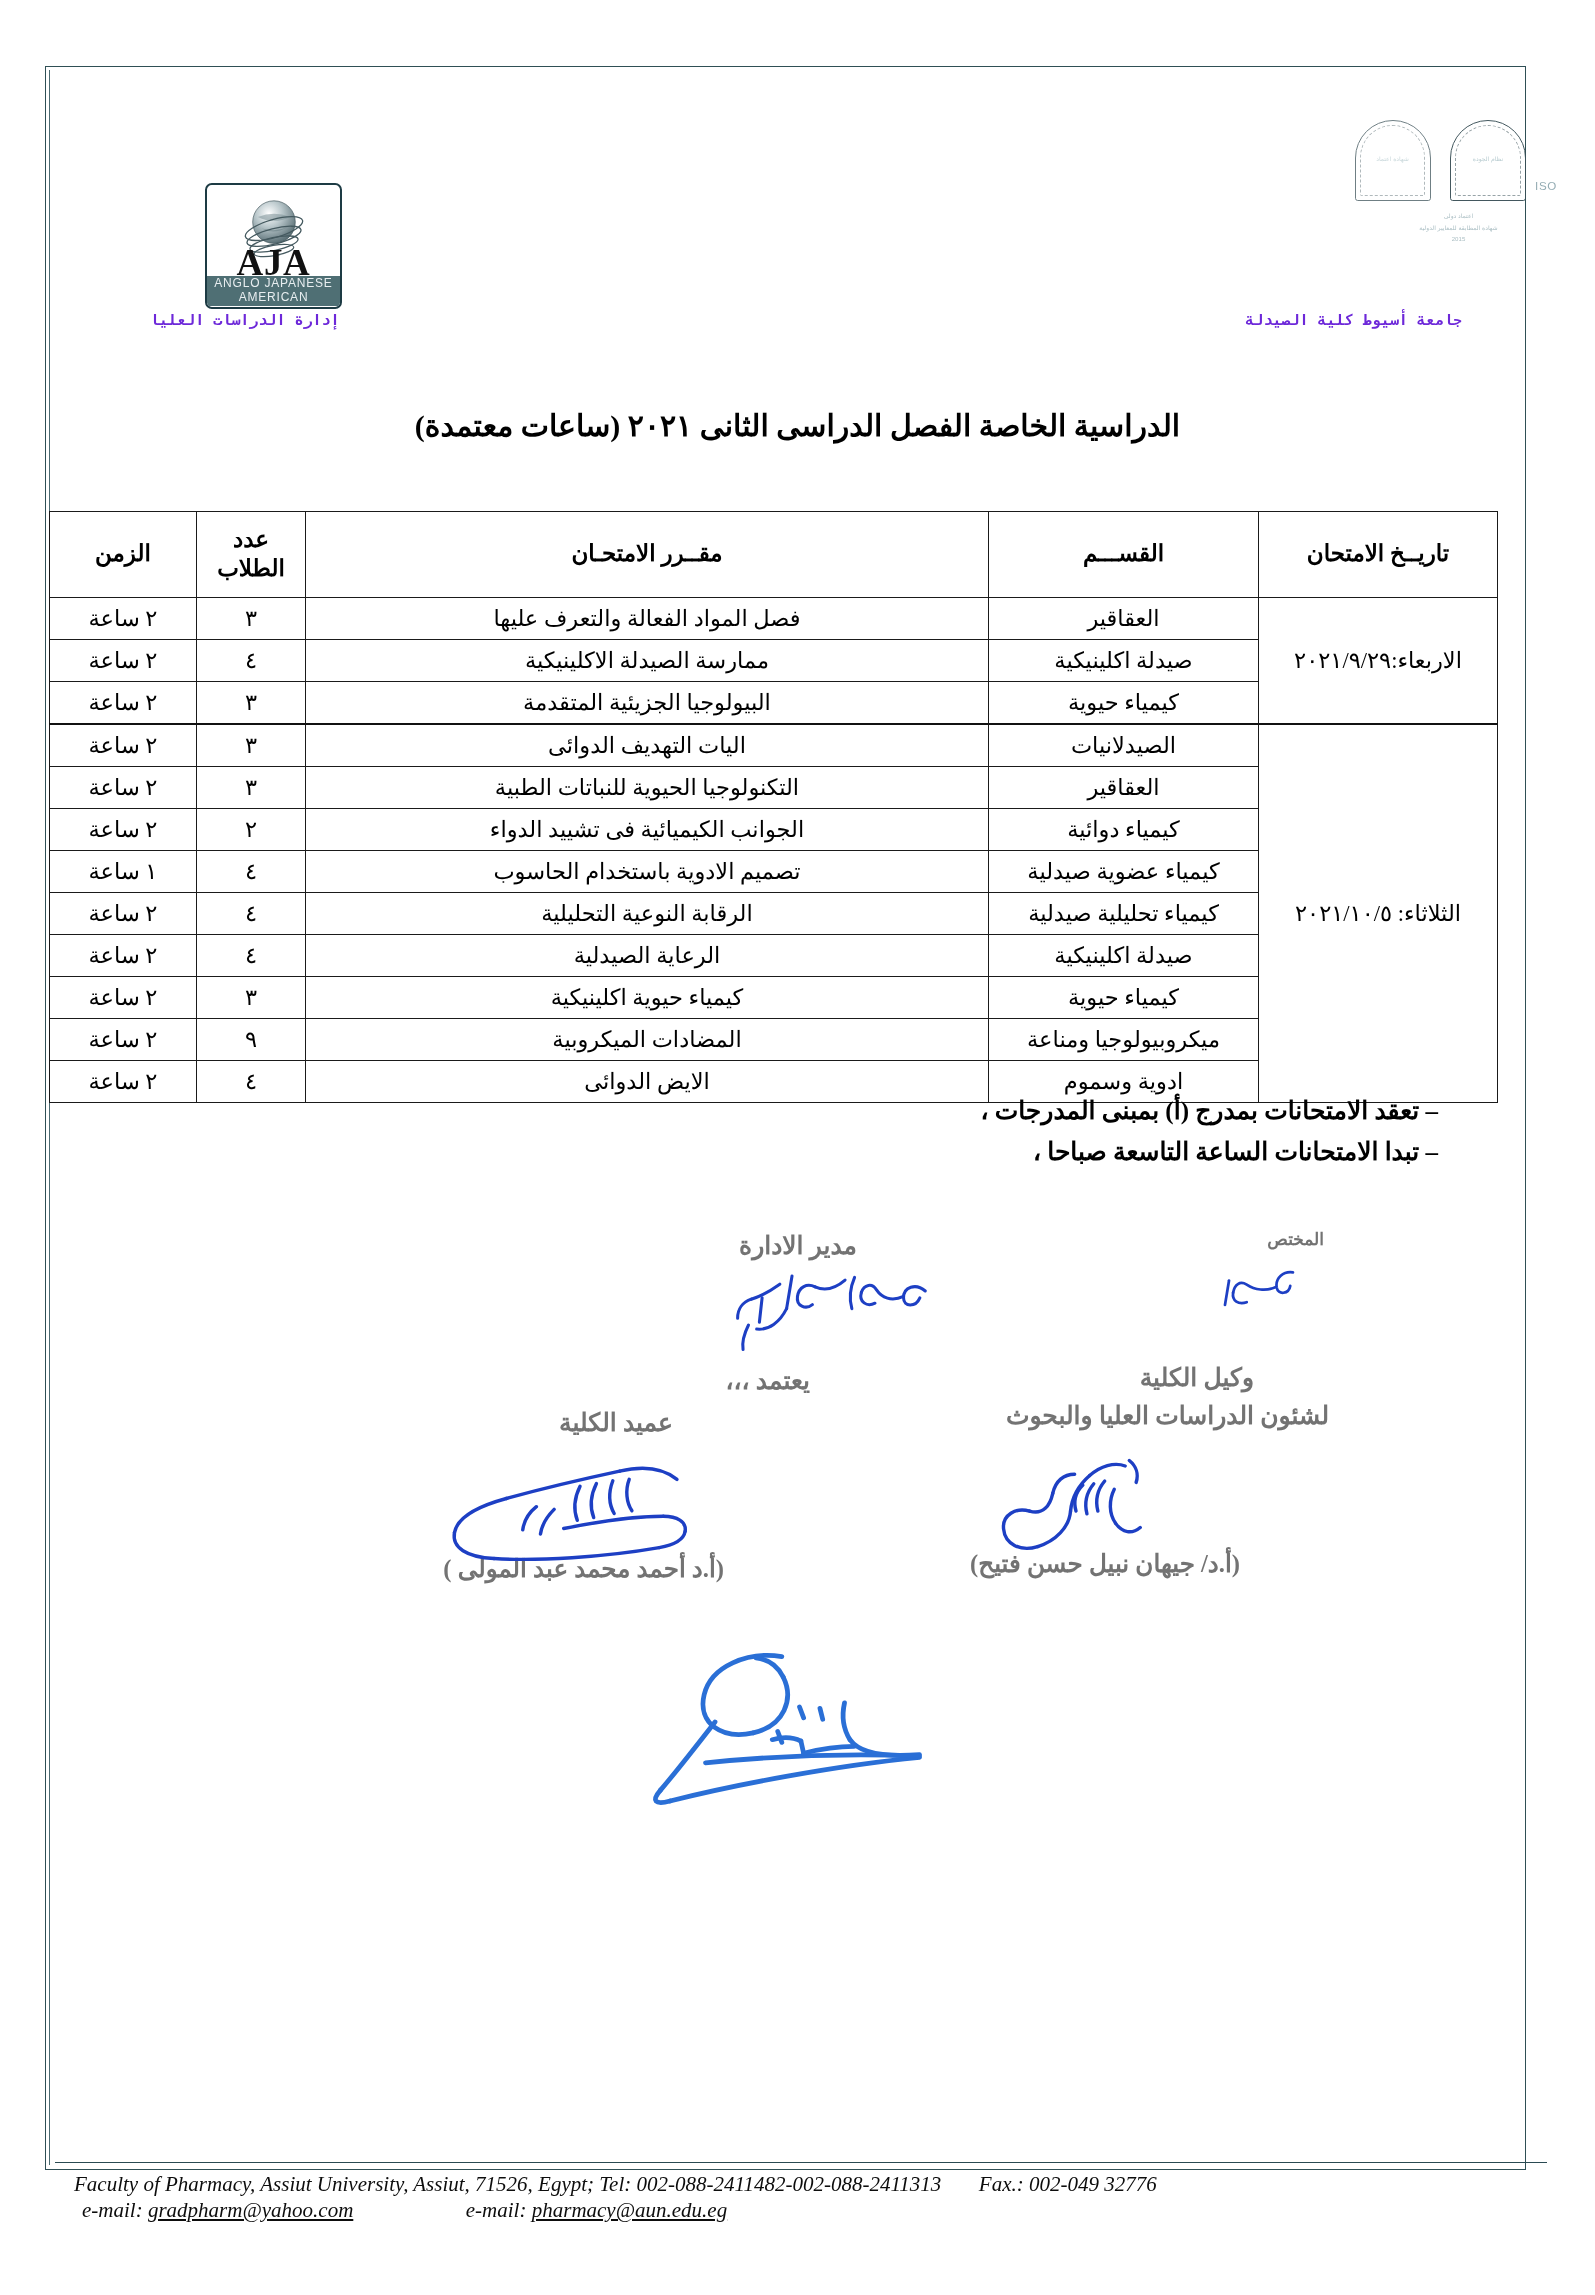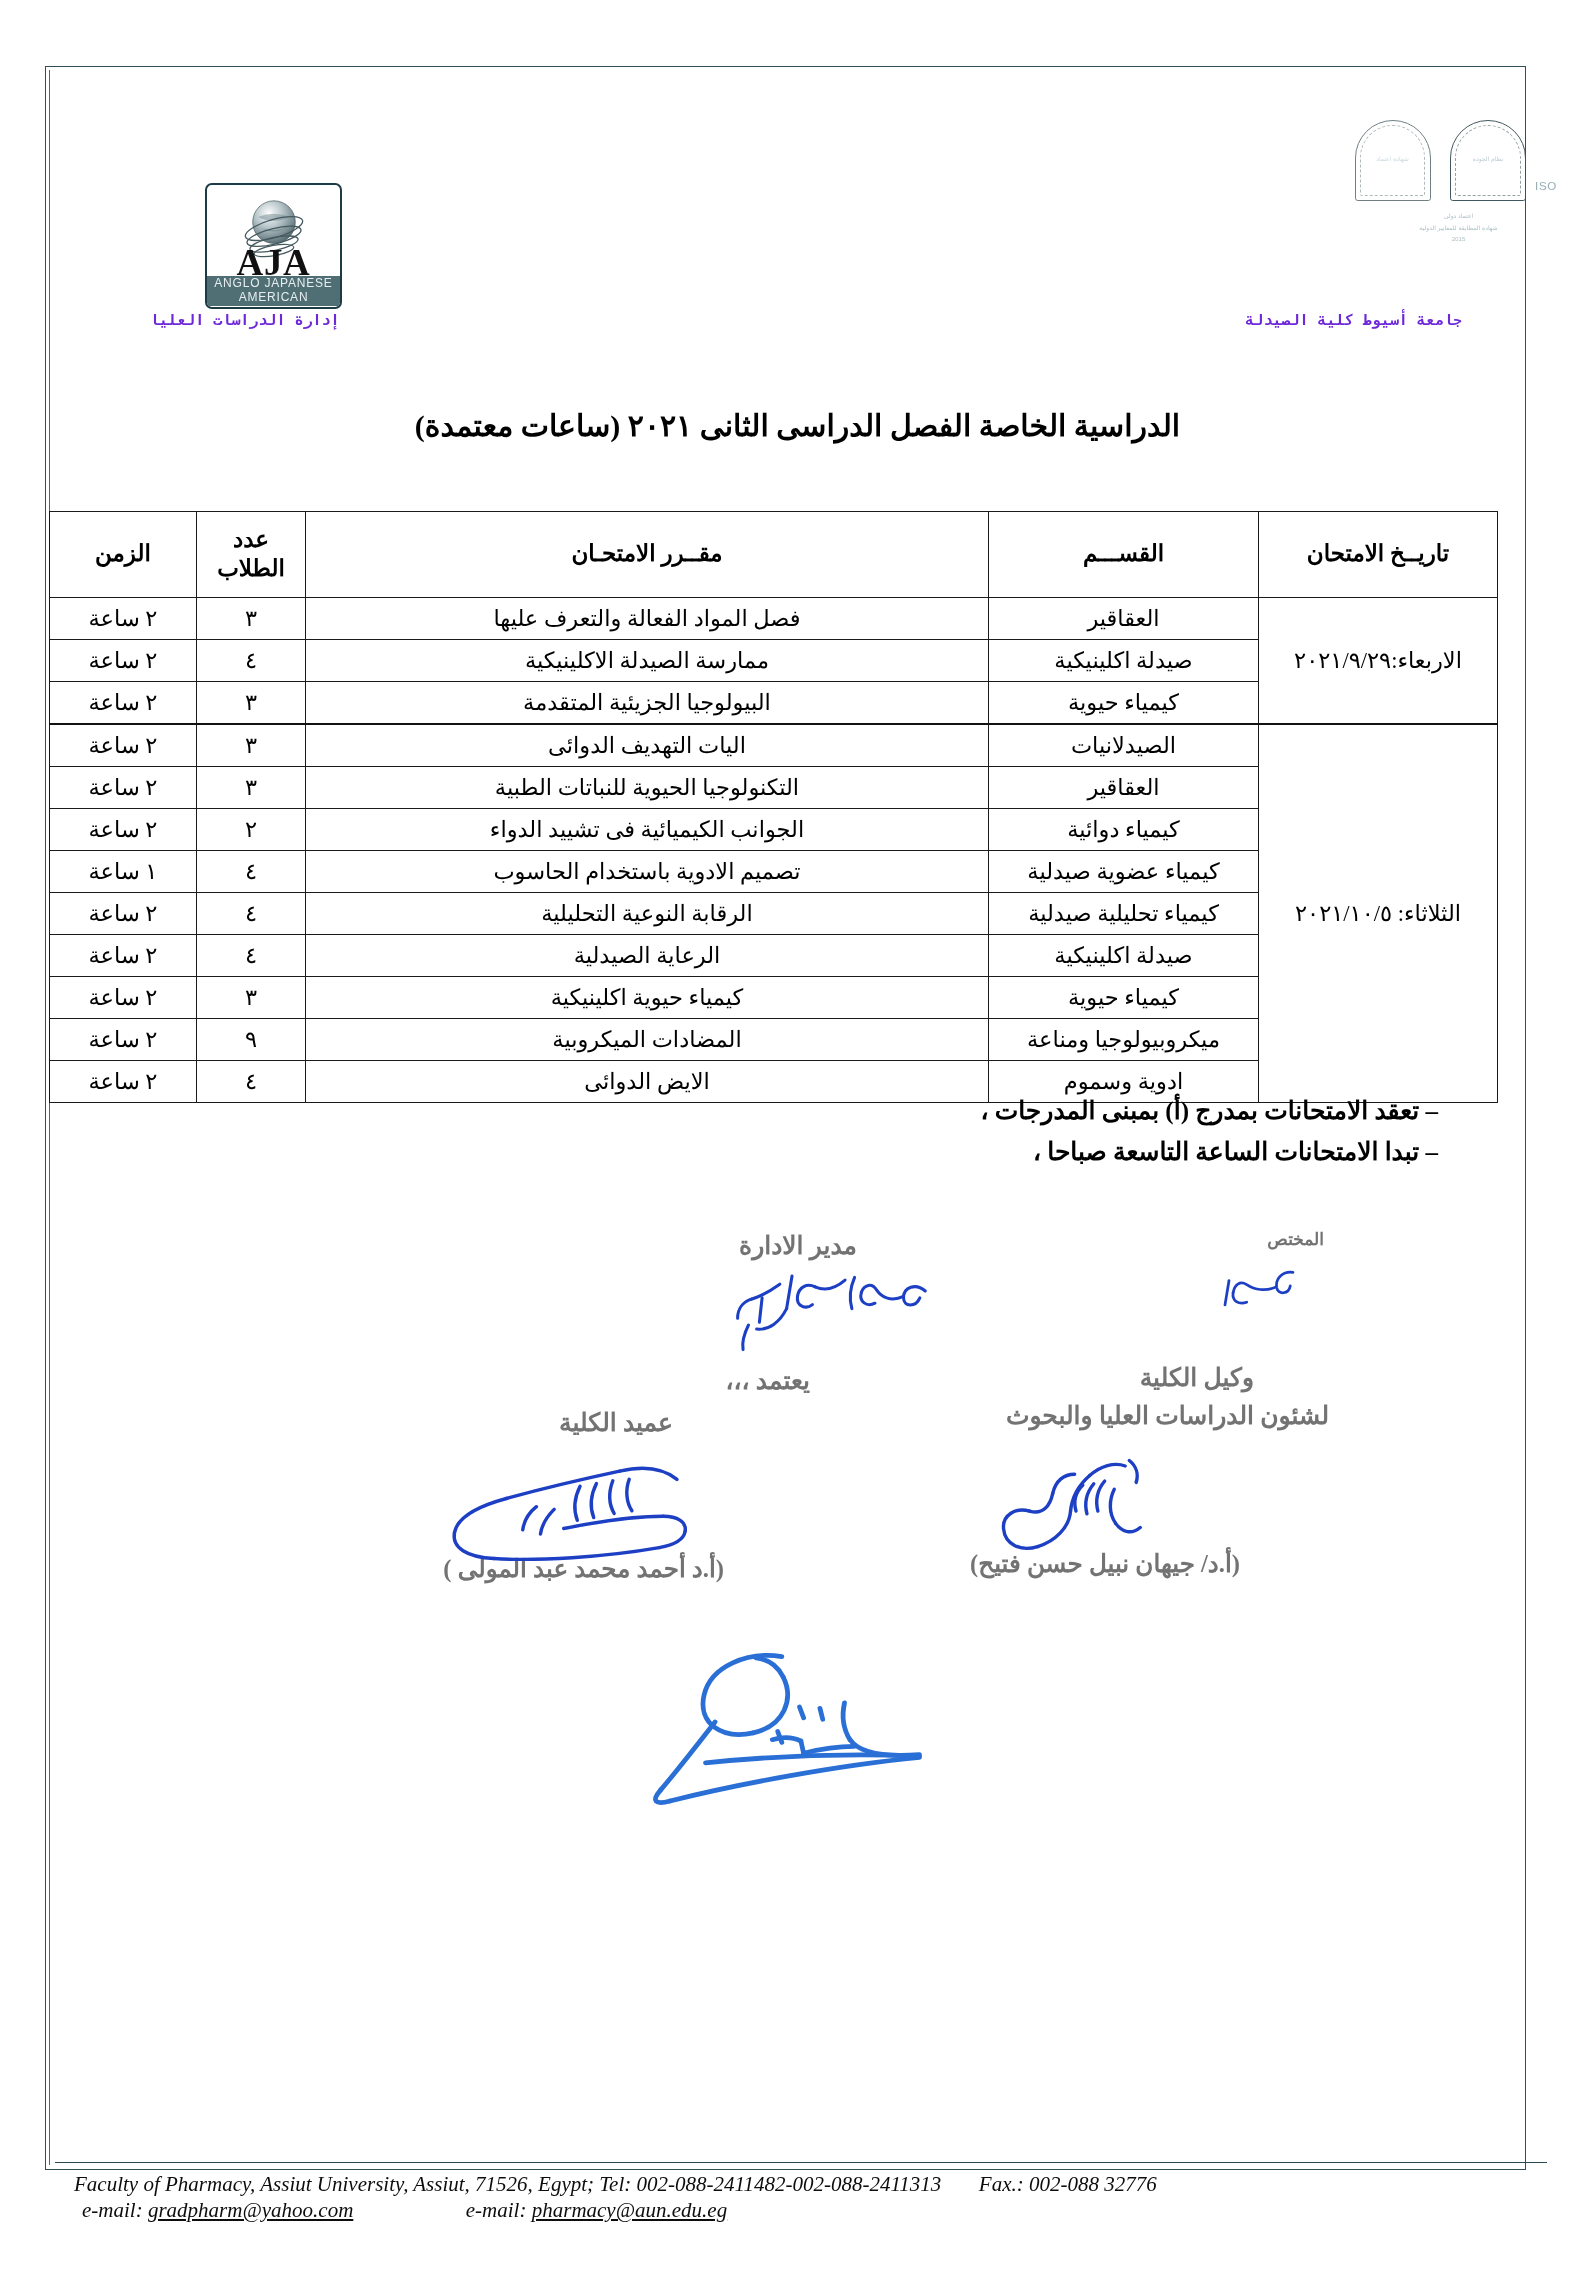--- a/index.html
+++ b/index.html
@@ -543,21 +543,21 @@
       <path d="M276 110 L282 126"></path>
       <path d="M306 112 L310 128"></path>
     </g>
   </svg>
 
   <div class="footer-rule"></div>
   <div class="footer">
     <div class="footer-line1">
       <span>Faculty of Pharmacy, Assiut University, Assiut, 71526, Egypt;  Tel: 002-088-2411482-002-088-2411313</span>
       <span style="display:inline-block;width:27px;"></span>
-      <span>Fax.: 002-088  32776</span>
+      <span>Fax.: 002-049  32776</span>
     </div>
     <div class="footer-line2">
       <span>e-mail:</span>
       <span class="mail-link">gradpharm@yahoo.com</span>
       <span class="gap"></span>
       <span>e-mail:</span>
       <span class="mail-link">pharmacy@aun.edu.eg</span>
     </div>
   </div>
 

